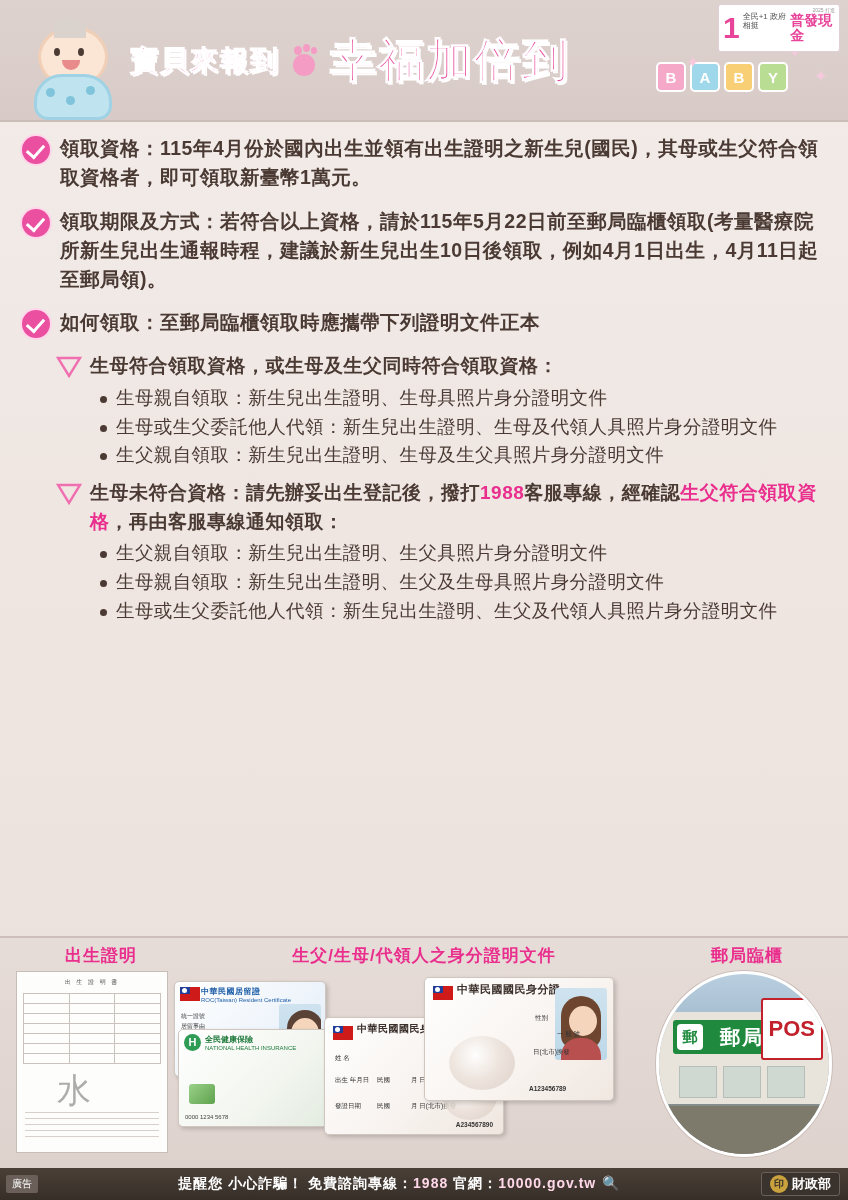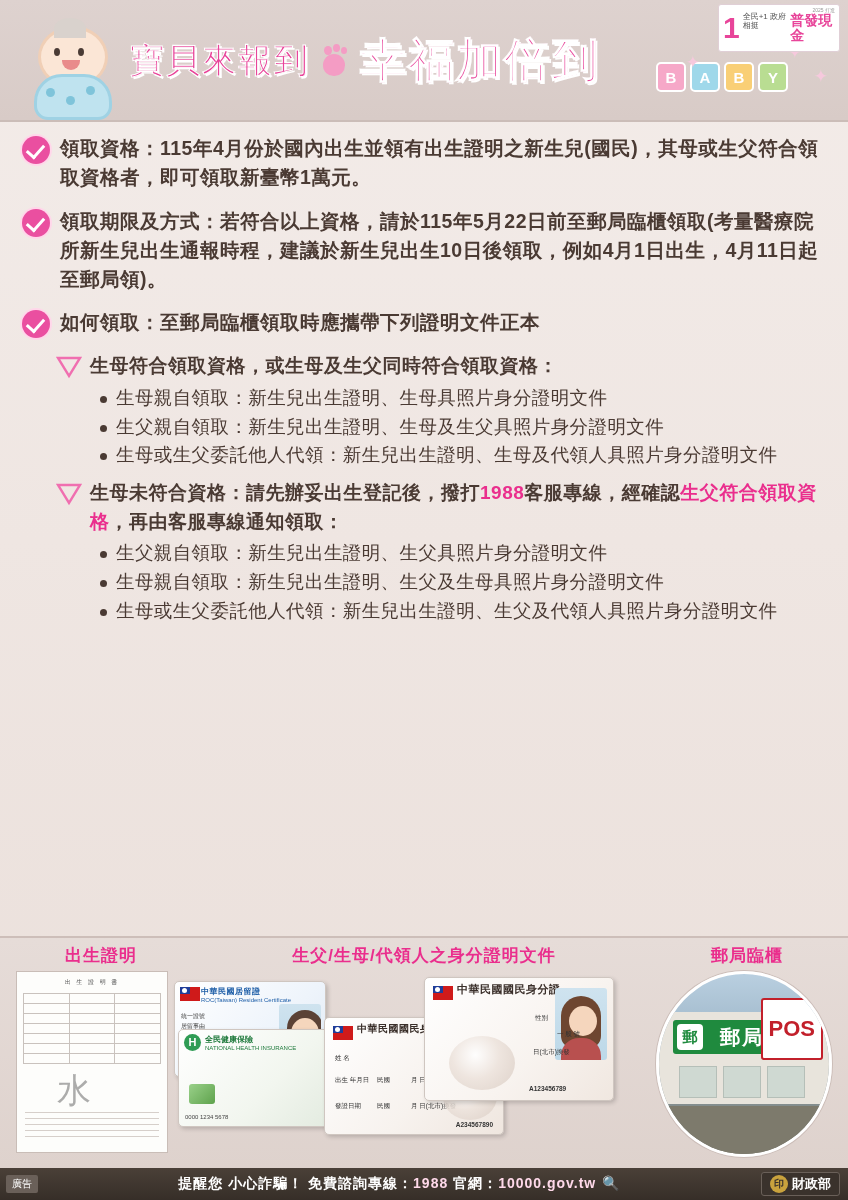--- a/index.html
+++ b/index.html
@@ -41,21 +41,21 @@
     position:absolute;left:18px;top:66px;width:72px;height:40px;border-radius:28px 28px 14px 14px;
     background:#bfe3ef;border:3px solid #9fd2e4;
   }
   .baby-dot{position:absolute;width:9px;height:9px;border-radius:50%;background:#7fc4da;}
 
   .title-wrap{
     position:absolute;left:130px;top:26px;right:150px;height:70px;
     display:flex;align-items:center;gap:10px;
   }
   .title-main{
-    font-size:34px;font-weight:normal;color:#e8459a;
+    font-size:28px;font-weight:bold;color:#e8459a;
     -webkit-text-stroke:1px #ffffff;
     letter-spacing:2px;
     text-shadow:2px 2px 0 #fff;
     white-space:nowrap;
   }
   .foot-icon{
     width:30px;height:34px;position:relative;flex:0 0 auto;
   }
   .foot-icon .pad{
     position:absolute;left:3px;top:10px;width:22px;height:22px;border-radius:50% 50% 48% 48%;
@@ -376,22 +376,22 @@
       <div class="flag-row">
         <span class="flag">
           <svg width="26" height="24" viewBox="0 0 26 24">
               <polygon points="2,2 24,2 13,20" fill="none" stroke="#f06fb0" stroke-width="2.4"></polygon>
             </svg>
         </span>
         <div class="flag-text">生母符合領取資格，或生母及生父同時符合領取資格：</div>
       </div>
       <ul class="bullets">
         <li>生母親自領取：新生兒出生證明、生母具照片身分證明文件</li>
+        <li>生母或生父委託他人代領：新生兒出生證明、生母及代領人具照片身分證明文件</li>
         <li>生父親自領取：新生兒出生證明、生母及生父具照片身分證明文件</li>
-        <li>生母或生父委託他人代領：新生兒出生證明、生母及代領人具照片身分證明文件</li>
       </ul>
     </div>
 
     <div class="sub-block">
       <div class="flag-row">
         <span class="flag">
           <svg width="26" height="24" viewBox="0 0 26 24">
               <polygon points="2,2 24,2 13,20" fill="none" stroke="#f06fb0" stroke-width="2.4"></polygon>
             </svg>
         </span>

